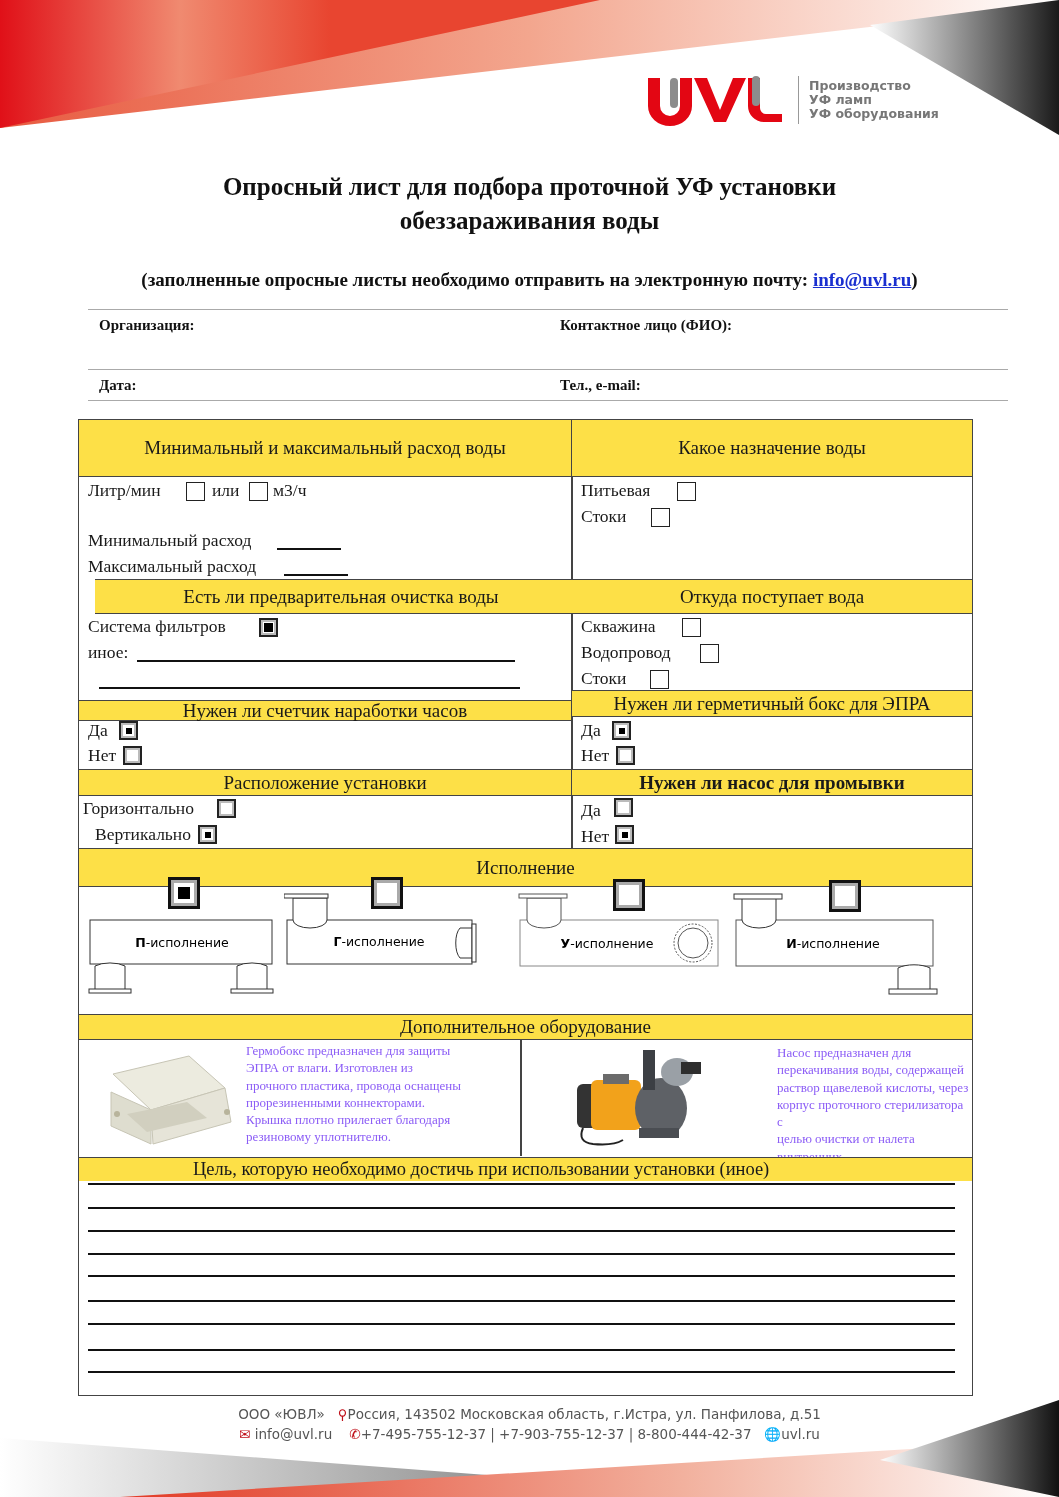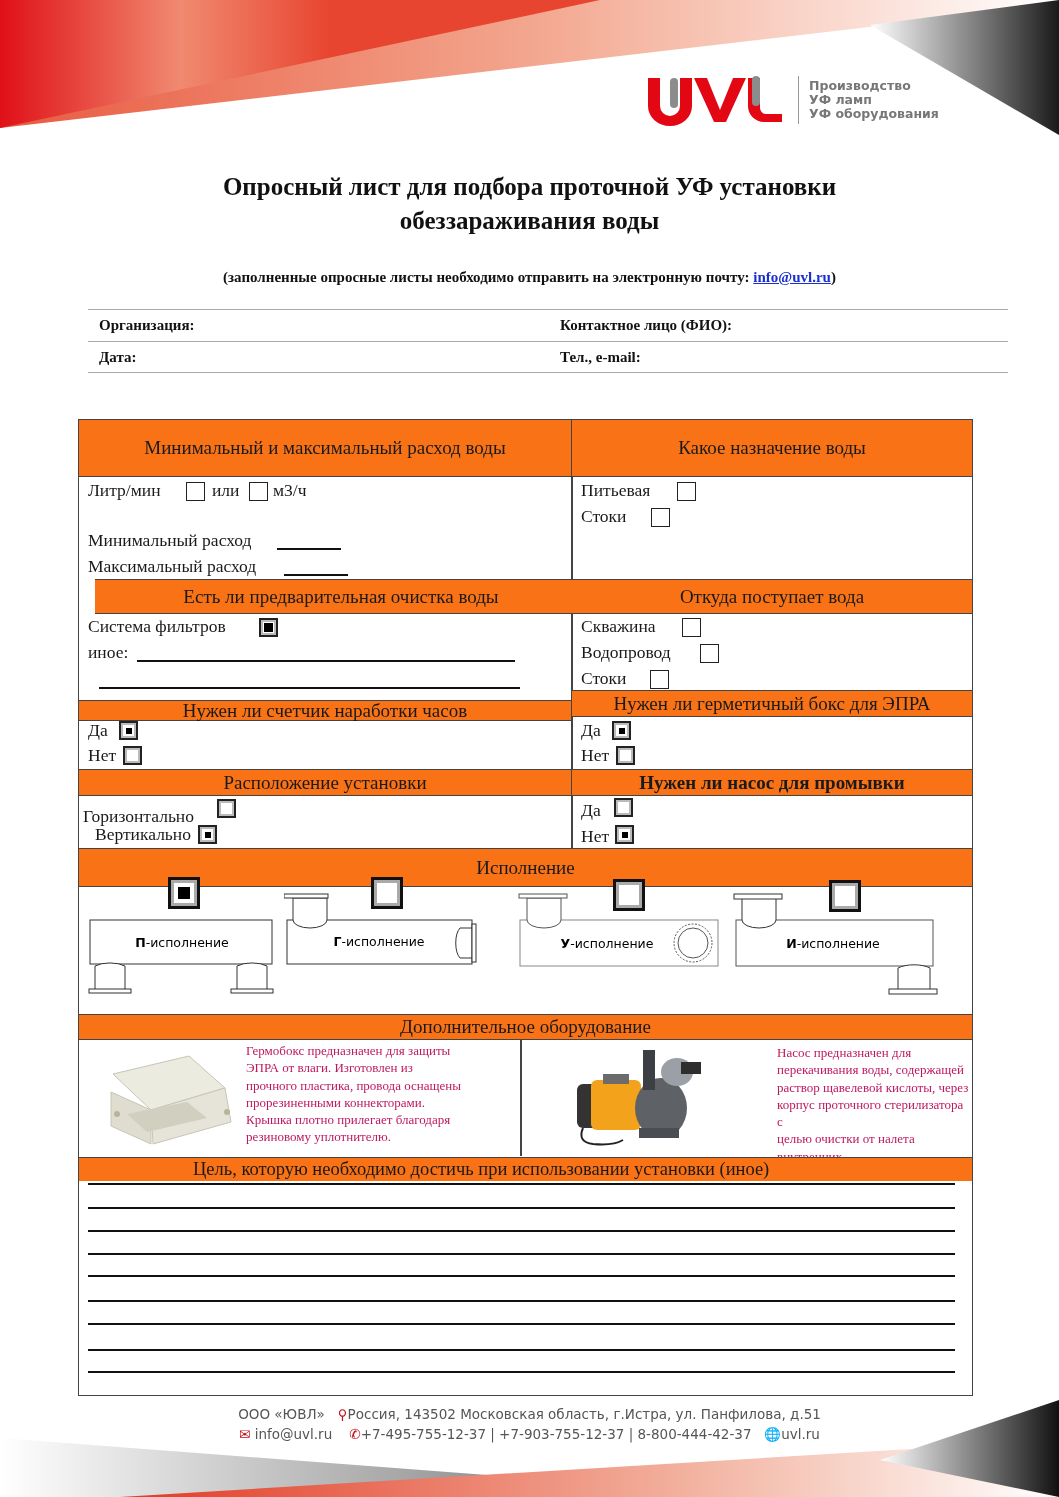--- a/index.html
+++ b/index.html
@@ -8,45 +8,45 @@
 
   .banner-top { position: absolute; left: 0; top: 0; width: 1059px; height: 140px; }
   .banner-bottom { position: absolute; left: 0; top: 1400px; width: 1059px; height: 97px; }
 
   .logo { position: absolute; left: 644px; top: 72px; width: 310px; height: 56px; display: flex; align-items: center; }
   .logo-mark { width: 140px; height: 52px; }
   .logo-divider { width: 1px; height: 48px; background: #999; margin: 0 10px 0 14px; }
   .logo-text { font-family: "DejaVu Sans", sans-serif; font-size: 12.5px; line-height: 14px; color: #777; font-weight: bold; }
 
   .title { position: absolute; left: 0; width: 1059px; top: 170px; text-align: center; font-weight: bold; font-size: 25px; line-height: 34px; }
-  .subtitle { position: absolute; left: 0; width: 1059px; top: 269px; text-align: center; font-weight: bold; font-size: 15px; }
+  .subtitle { position: absolute; left: 0; width: 1059px; top: 269px; text-align: center; font-weight: bold; font-size: 19px; }
   .subtitle a { color: #1a2fd0; text-decoration: underline; }
 
   .contact-tbl { position: absolute; left: 88px; top: 309px; width: 920px; }
   .contact-row { height: 32px; border-top: 1.5px solid #aaa; display: flex; align-items: center; font-weight: bold; font-size: 15px; }
-  .contact-row:last-child { border-bottom: 1.5px solid #aaa; }
+  .contact-row:last-child { border-bottom: 1.5px solid #aaa; margin-top: 28px; }
   .contact-cell { width: 460px; padding-left: 11px; }
   .contact-cell.r { padding-left: 12px; }
 
   .form { position: absolute; left: 78px; top: 419px; width: 895px; height: 977px; border: 1.5px solid #444; }
-  .hdr { position: absolute; background: #f97316; border-top: 1.5px solid #444; border-bottom: 1.5px solid #444; font-size: 19px; text-align: center; display: flex; align-items: center; justify-content: center; color: #1a1a1a; }
+  .hdr { position: absolute; background: #fde047; border-top: 1.5px solid #444; border-bottom: 1.5px solid #444; font-size: 19px; text-align: center; display: flex; align-items: center; justify-content: center; color: #1a1a1a; }
   .vline { position: absolute; width: 1.5px; background: #444; }
   .txt { position: absolute; font-size: 17.5px; white-space: nowrap; color: #1a1a1a; }
   .cb { position: absolute; width: 19px; height: 19px; border: 1.5px solid #222; background: #fff; }
   .cb.d { border: 2px solid #222; box-shadow: inset 0 0 0 2px #bbb; }
   .cb.filled::after { content: ""; position: absolute; left: 3px; top: 3px; right: 3px; bottom: 3px; background: #000; }
   .cb.dot::after { content: ""; position: absolute; left: 5px; top: 5px; width: 6px; height: 6px; background: #000; }
   .uline { position: absolute; height: 1.5px; background: #111; }
 
   .var-cb { position: absolute; width: 32px; height: 32px; border: 3px solid #111; box-shadow: inset 0 0 0 3px #aaa; background: #fff; }
   .var-cb.filled::after { content: ""; position: absolute; left: 7px; top: 7px; width: 12px; height: 12px; background: #000; }
   .var-svg { position: absolute; }
   .var-label { font-family: "DejaVu Sans", sans-serif; font-size: 12.5px; }
 
-  .eq-text { position: absolute; font-size: 13px; line-height: 17.3px; color: #be185d; }
+  .eq-text { position: absolute; font-size: 13px; line-height: 17.3px; color: #8b5cf6; }
 
   .footer { position: absolute; left: 0; width: 1059px; top: 1404px; text-align: center; font-family: "DejaVu Sans", sans-serif; font-size: 13.5px; color: #555; line-height: 20px; }
   .footer .ic { color: #c0101a; }
 </style>
 </head>
 <body>
 
 <svg class="banner-top" viewBox="0 0 1059 140" preserveAspectRatio="none">
   <defs>
     <linearGradient id="gRed" x1="0" x2="1" y1="0" y2="0">
@@ -152,21 +152,21 @@
   <div class="cb d" style="left:44px; top:326px;"></div>
 
   <span class="txt" style="left:502px; top:300px;">Да</span>
   <div class="cb d dot" style="left:533px; top:301px;"></div>
   <span class="txt" style="left:502px; top:325px;">Нет</span>
   <div class="cb d" style="left:537px; top:326px;"></div>
 
   <div class="hdr" style="left:0; top:349px; width:492px; height:27px;">Расположение установки</div>
   <div class="hdr" style="left:493px; top:349px; width:400px; height:27px;font-weight:bold;">Нужен ли насос для промывки</div>
 
-  <span class="txt" style="left:4px; top:386px;">Горизонтально</span>
+  <span class="txt" style="left:4px; top:378px;">Горизонтально</span>
   <div class="cb d" style="left:138px; top:379px;"></div>
   <span class="txt" style="left:16px; top:404px;">Вертикально</span>
   <div class="cb d dot" style="left:119px; top:405px;"></div>
 
   <span class="txt" style="left:502px; top:380px;">Да</span>
   <div class="cb d" style="left:535px; top:378px;"></div>
   <span class="txt" style="left:502px; top:406px;">Нет</span>
   <div class="cb d dot" style="left:536px; top:405px;"></div>
 
   <div class="hdr" style="left:0; top:428px; width:100%; height:39px;">Исполнение</div>

